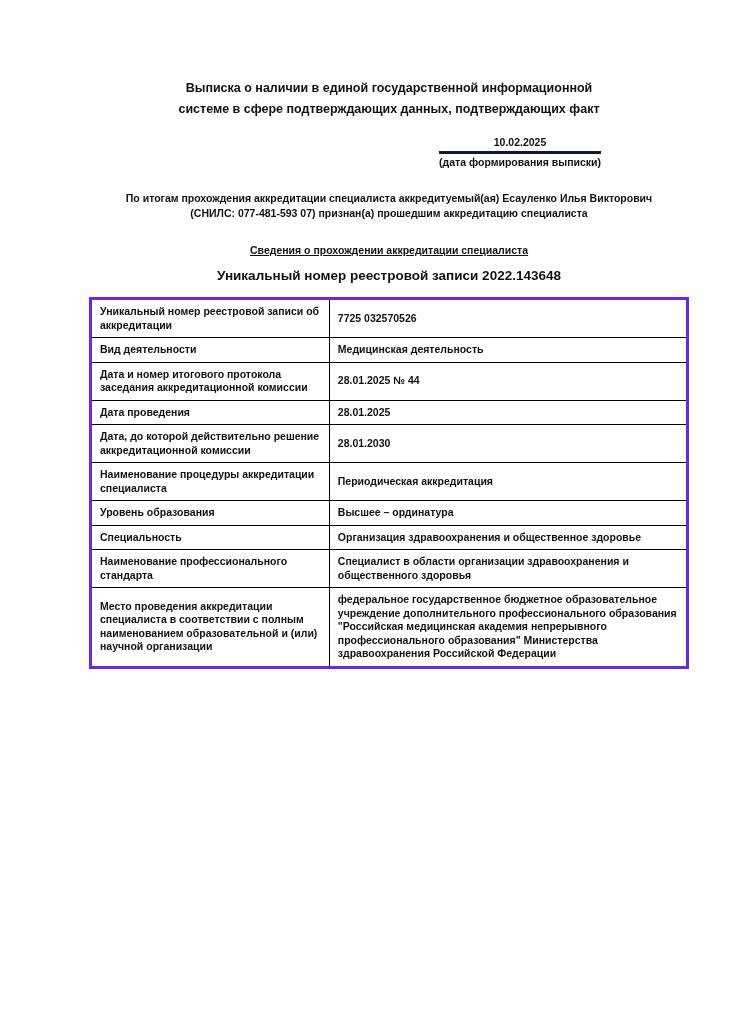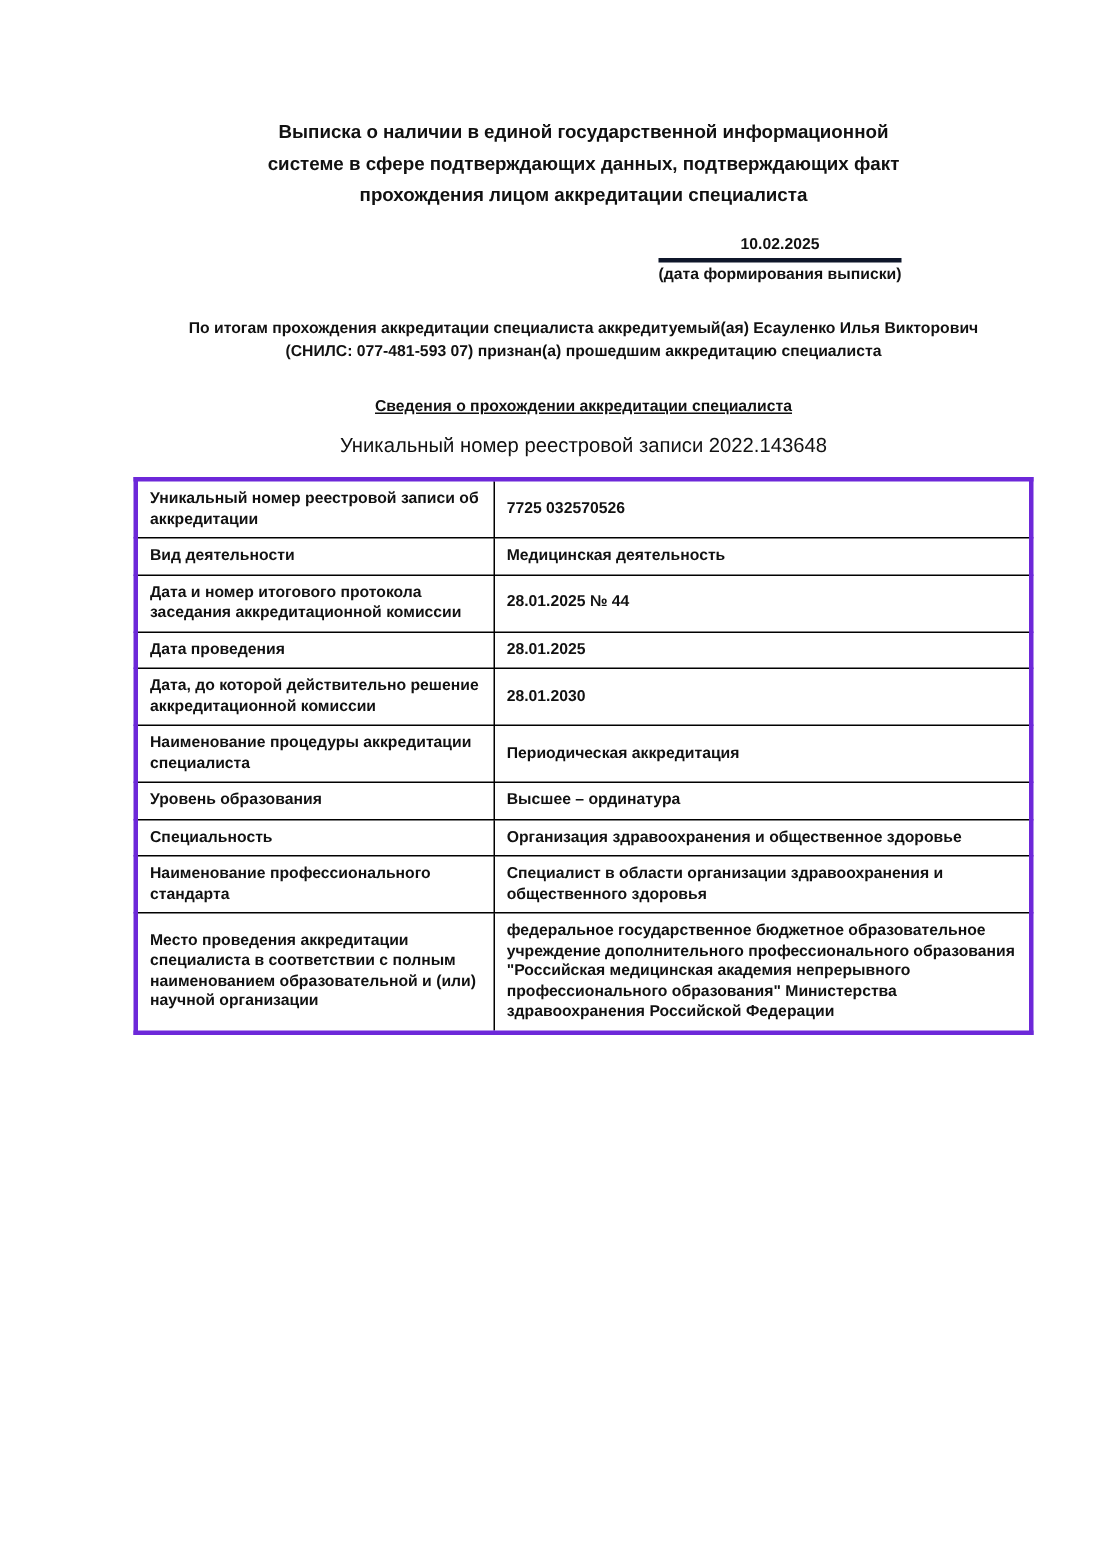--- a/index.html
+++ b/index.html
@@ -54,21 +54,21 @@
     font-size: 10.5px;
     line-height: 14px;
     text-align: center;
     text-decoration: underline;
   }
   .registry-heading {
     margin: 10px 0 13px 0;
     font-size: 13.5px;
     line-height: 17px;
     text-align: center;
-    font-weight: normal;
+    font-weight: bold;
   }
   table.details {
     width: 100%;
     border-collapse: collapse;
     border: 3px solid #6d28d9;
     font-size: 10.5px;
     line-height: 13.5px;
   }
   table.details td {
     border: 1px solid #000;
@@ -80,21 +80,20 @@
   td.cell-value { width: 60%; }
 </style>
 </head>
 <body>
 
 <main class="page">
 
   <h1 class="title">
     <span>Выписка о наличии в единой государственной информационной</span><br>
     <span>системе в сфере подтверждающих данных, подтверждающих факт</span><br>
-    <span>прохождения лицом аккредитации специалиста</span>
   </h1>
 
   <div class="date-wrap">
     <div class="date-block">
       <span class="date-value">10.02.2025</span>
       <span class="date-caption">(дата формирования выписки)</span>
     </div>
   </div>
 
   <p class="intro">По итогам прохождения аккредитации специалиста аккредитуемый(ая) Есауленко Илья Викторович (СНИЛС: 077-481-593 07) признан(а) прошедшим аккредитацию специалиста</p>

